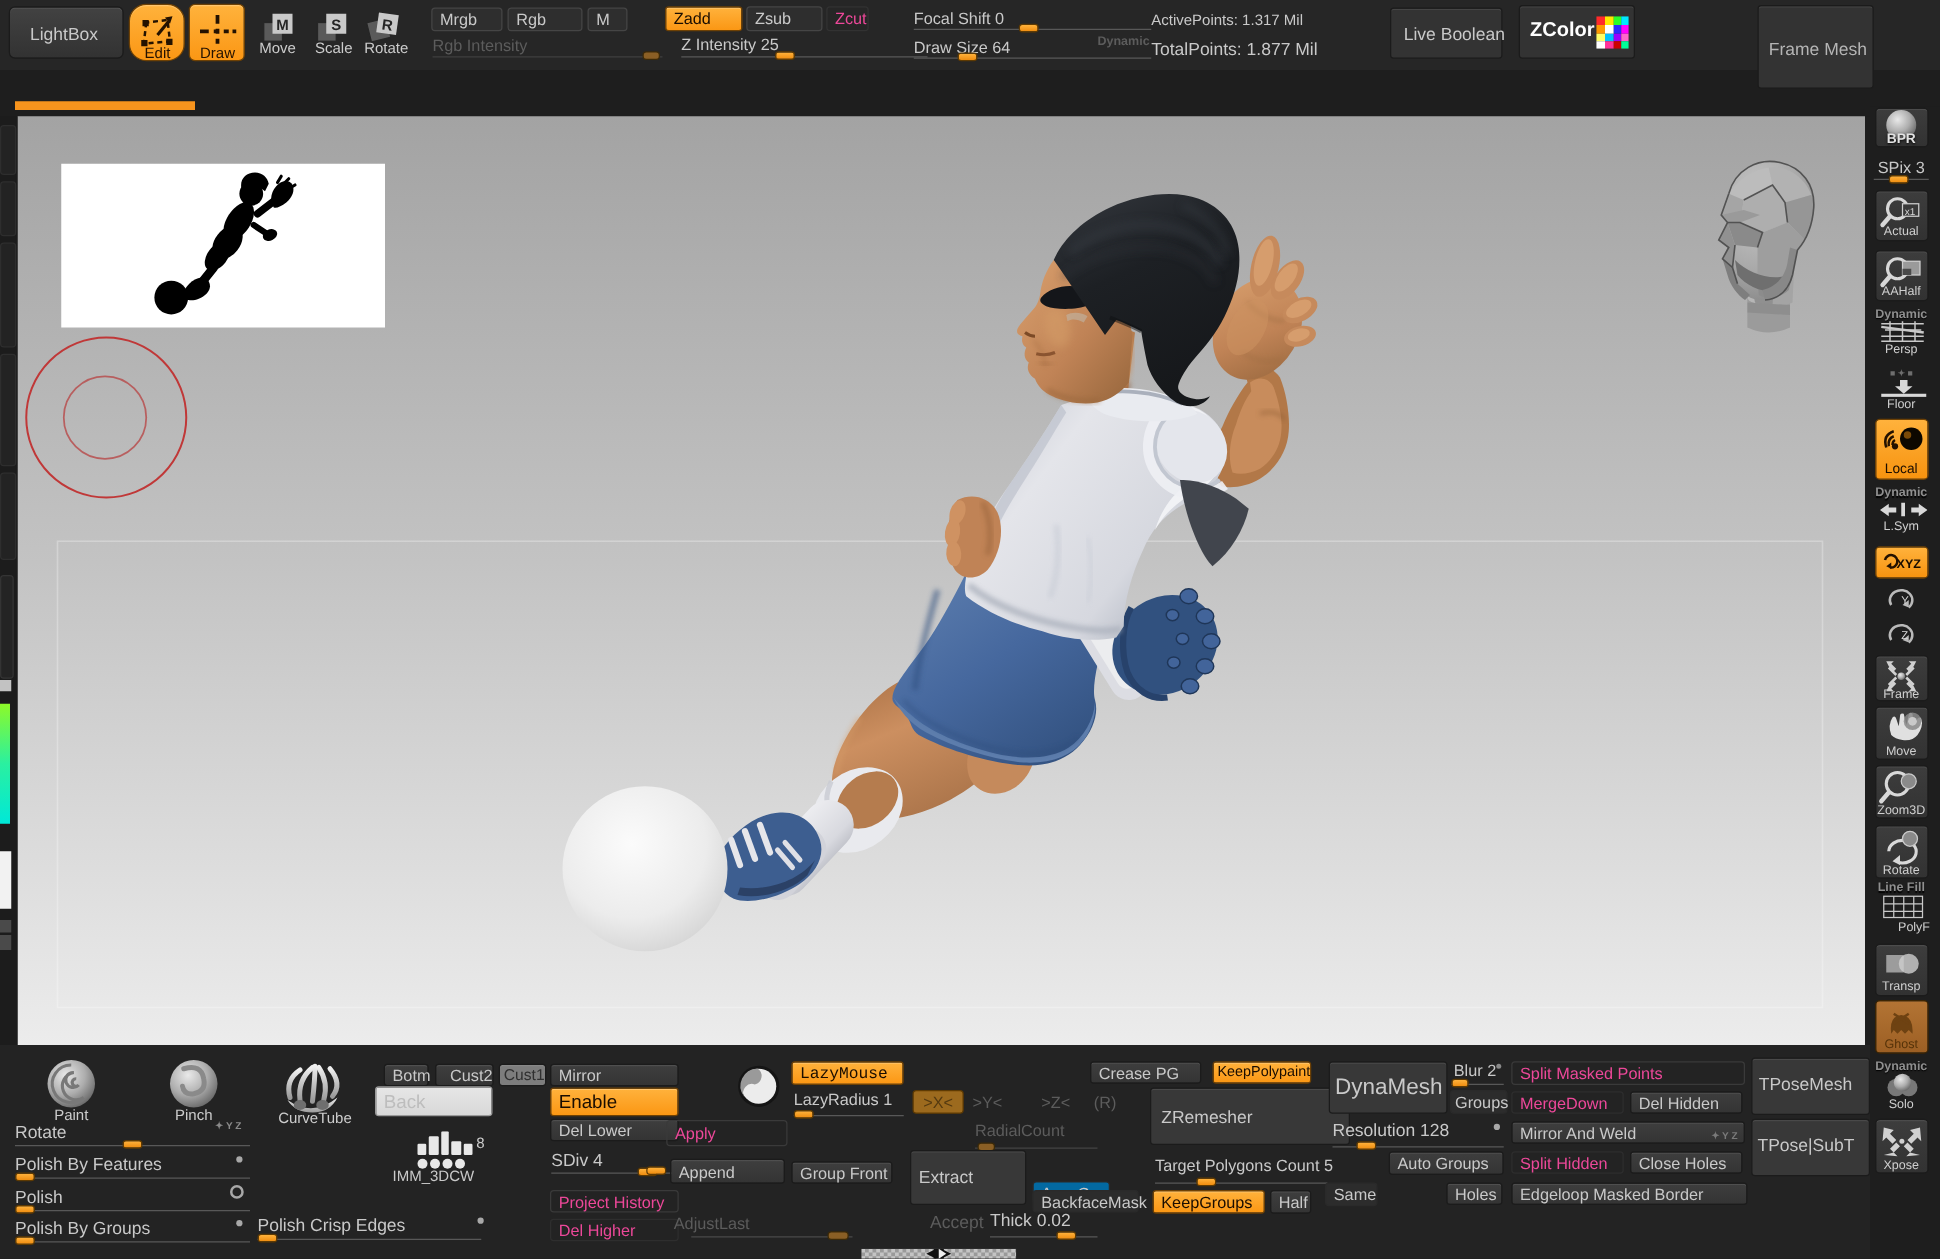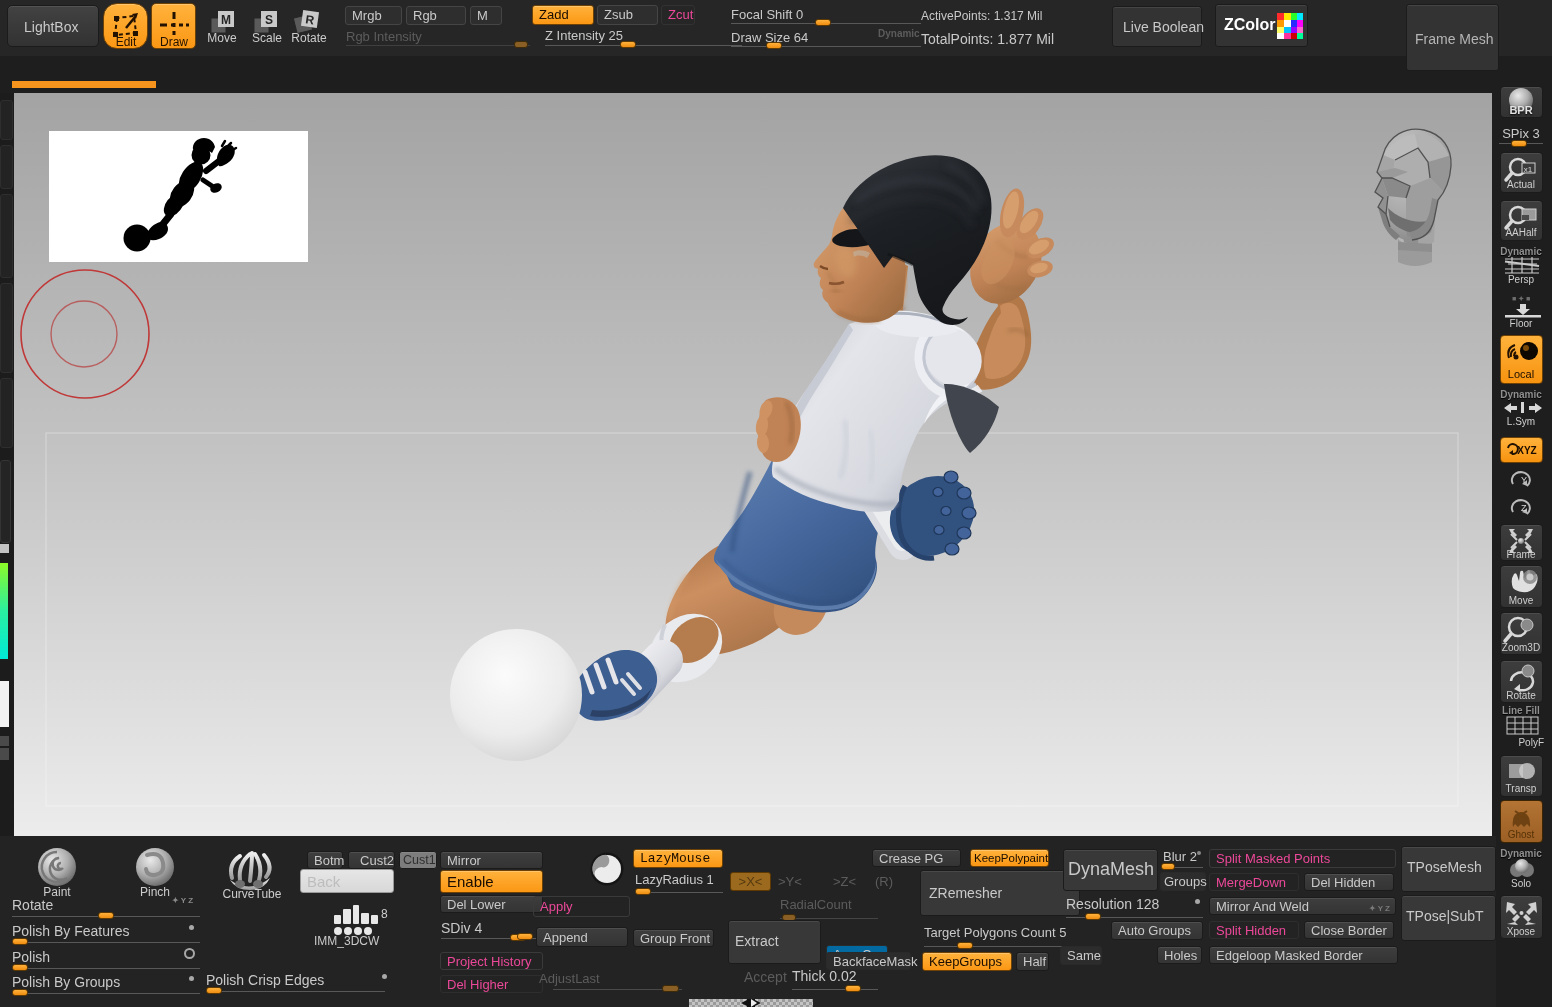--- a/index.html
+++ b/index.html
@@ -267,21 +267,21 @@
 <div class="gb" style="left:1209px;top:873px;width:90px;height:18px;background:transparent;border-color:#2e2e2e;">MergeDown</div>
 <div class="b" style="left:1304px;top:873px;width:90px;height:18px;">Del Hidden</div>
 <div class="t" style="left:1066px;top:896px;font-size:14px;">Resolution 128</div>
 <div class="dot" style="left:1195px;top:899px;"></div>
 <div class="sl" style="left:1066px;top:917px;width:137px;"></div>
 <div class="h" style="left:1085px;top:913px;"></div>
 <div class="b" style="left:1209px;top:897px;width:187px;height:18px;">Mirror And Weld
   <span style="position:absolute;right:5px;top:2px;font-size:8px;color:#7a7a7a;font-weight:bold;">✦ Y Z</span></div>
 <div class="b" style="left:1111px;top:921px;width:92px;height:19px;">Auto Groups</div>
 <div class="gb" style="left:1209px;top:921px;width:90px;height:18px;background:transparent;border-color:#2e2e2e;">Split Hidden</div>
-<div class="b" style="left:1304px;top:921px;width:90px;height:18px;">Close Border</div>
+<div class="b" style="left:1304px;top:921px;width:90px;height:18px;">Close Holes</div>
 <div class="b" style="left:1157px;top:946px;width:45px;height:18px;">Holes</div>
 <div class="b" style="left:1209px;top:946px;width:189px;height:18px;">Edgeloop Masked Border</div>
 <div class="b" style="left:1401px;top:846px;width:95px;height:46px;background:#383838;">
   <span style="position:absolute;left:5px;top:12px;font-size:14px;">TPoseMesh</span>
   </div>
 <div class="b" style="left:1401px;top:895px;width:95px;height:46px;background:#383838;">
   <span style="position:absolute;left:4px;top:12px;font-size:14px;">TPose|SubT</span>
   </div>
 <svg class="abs" style="left:689px;top:999px" width="124" height="8">
   <defs>

